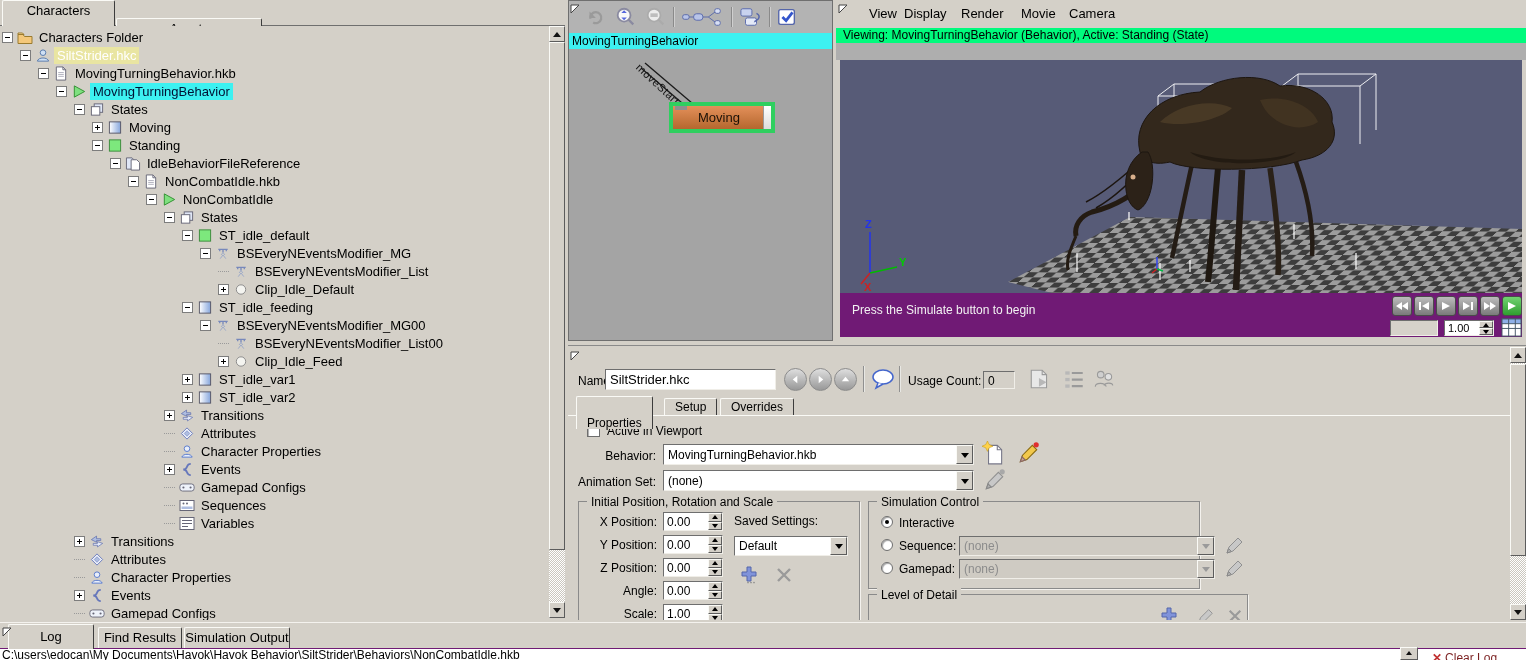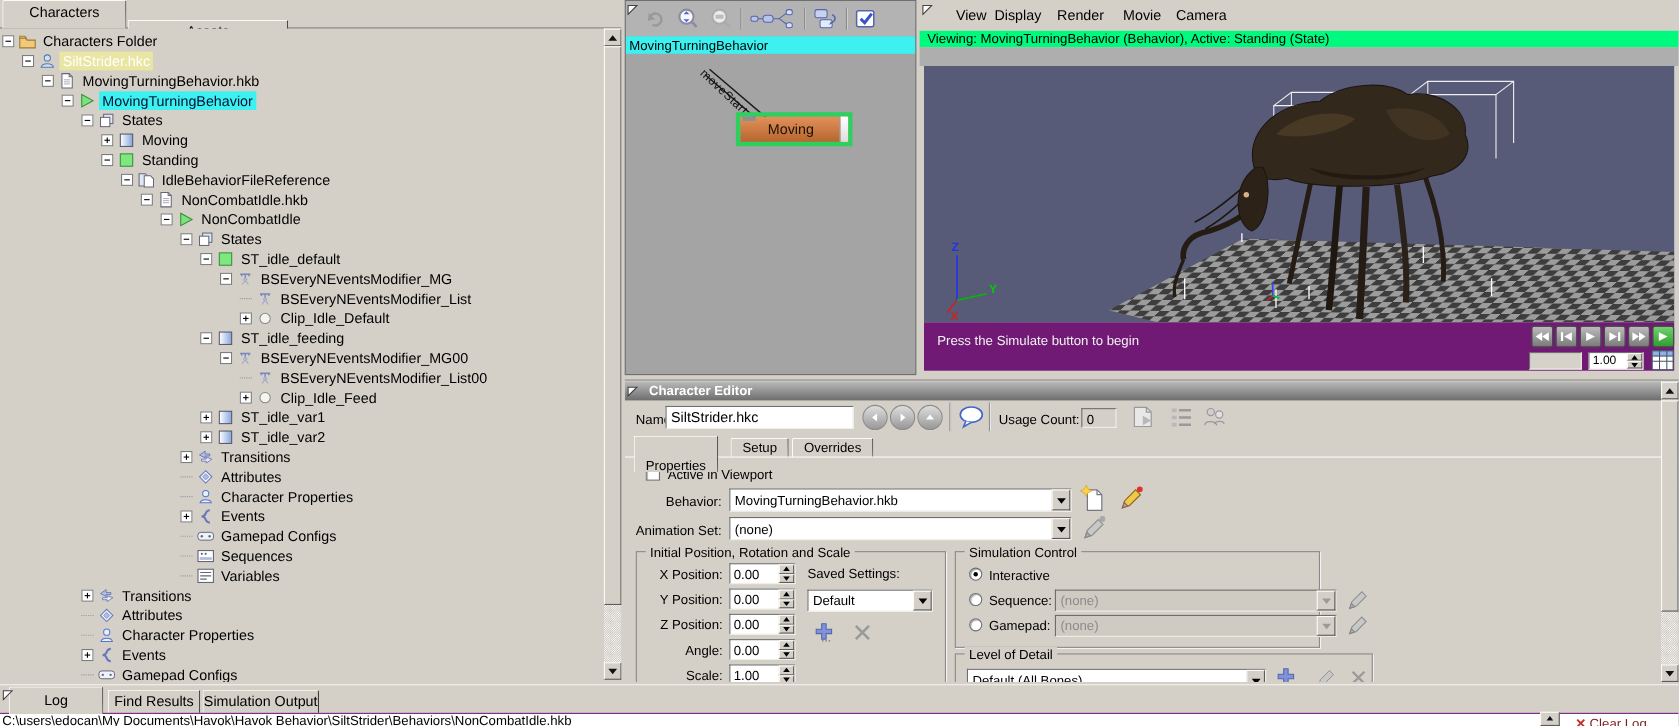--- a/index.html
+++ b/index.html
@@ -673,21 +673,20 @@
         <rect x="1" y="1" width="20" height="5" fill="#8fb0e8" stroke="#456"></rect>
         <path d="M8 1v18M15 1v18M1 11h20" stroke="#456" fill="none"></path>
       </svg>
   </div>
 </div>
 
 <div id="ce">
   <span class="corner" style="left:2px;top:3px;"><svg viewBox="0 0 10 10">
         <polygon points="1,9 1,1 9,1" fill="#fff" stroke="#444" stroke-width="1"></polygon>
       </svg></span>
-  <div id="ce-title">Character Editor</div>
 
   <span class="lbl" style="left:10px;top:28px;">Name:</span>
   <div class="input" style="left:37px;top:23px;width:171px;height:21px;">SiltStrider.hkc</div>
   <div class="circ" style="left:216px;top:22px;">
       <svg viewBox="0 0 12 12">
         <path d="M8 2L3 6l5 4z" fill="#fff"></path>
       </svg>
     </div>
   <div class="circ" style="left:241px;top:22px;">
       <svg viewBox="0 0 12 12">
@@ -886,24 +885,20 @@
           <svg viewBox="0 0 22 22">
             <path d="M4 19l2-6 9-9 4 4-9 9z" fill="#c8c8c8" stroke="#909090"></path>
             <path d="M4 19l1.5-4.5 3 3z" fill="#b0b0b0" stroke="#888"></path>
           </svg>
         </div>
       </div>
   </div>
 
   <div class="group" style="left:300px;top:248px;width:380px;height:60px;">
     <span class="group-title">Level of Detail</span>
-    <div class="dd" style="left:10px;top:13px;width:272px;">
-      <span class="dd-text">Default (All Bones)</span>
-        <span class="dd-btn"></span>
-    </div>
     <div class="flat-icon" style="left:290px;top:10px;width:20px;height:20px;">
       <svg viewBox="0 0 20 20">
           <path d="M8 3h4v5h5v4h-5v5H8v-5H3V8h5z" fill="#8093da" stroke="#5566aa"></path>
         </svg>
     </div>
     <div class="flat-icon" style="left:326px;top:11px;width:20px;height:20px;">
       <svg viewBox="0 0 22 22">
           <path d="M4 19l2-6 9-9 4 4-9 9z" fill="#c8c8c8" stroke="#909090"></path>
         </svg>
     </div>

